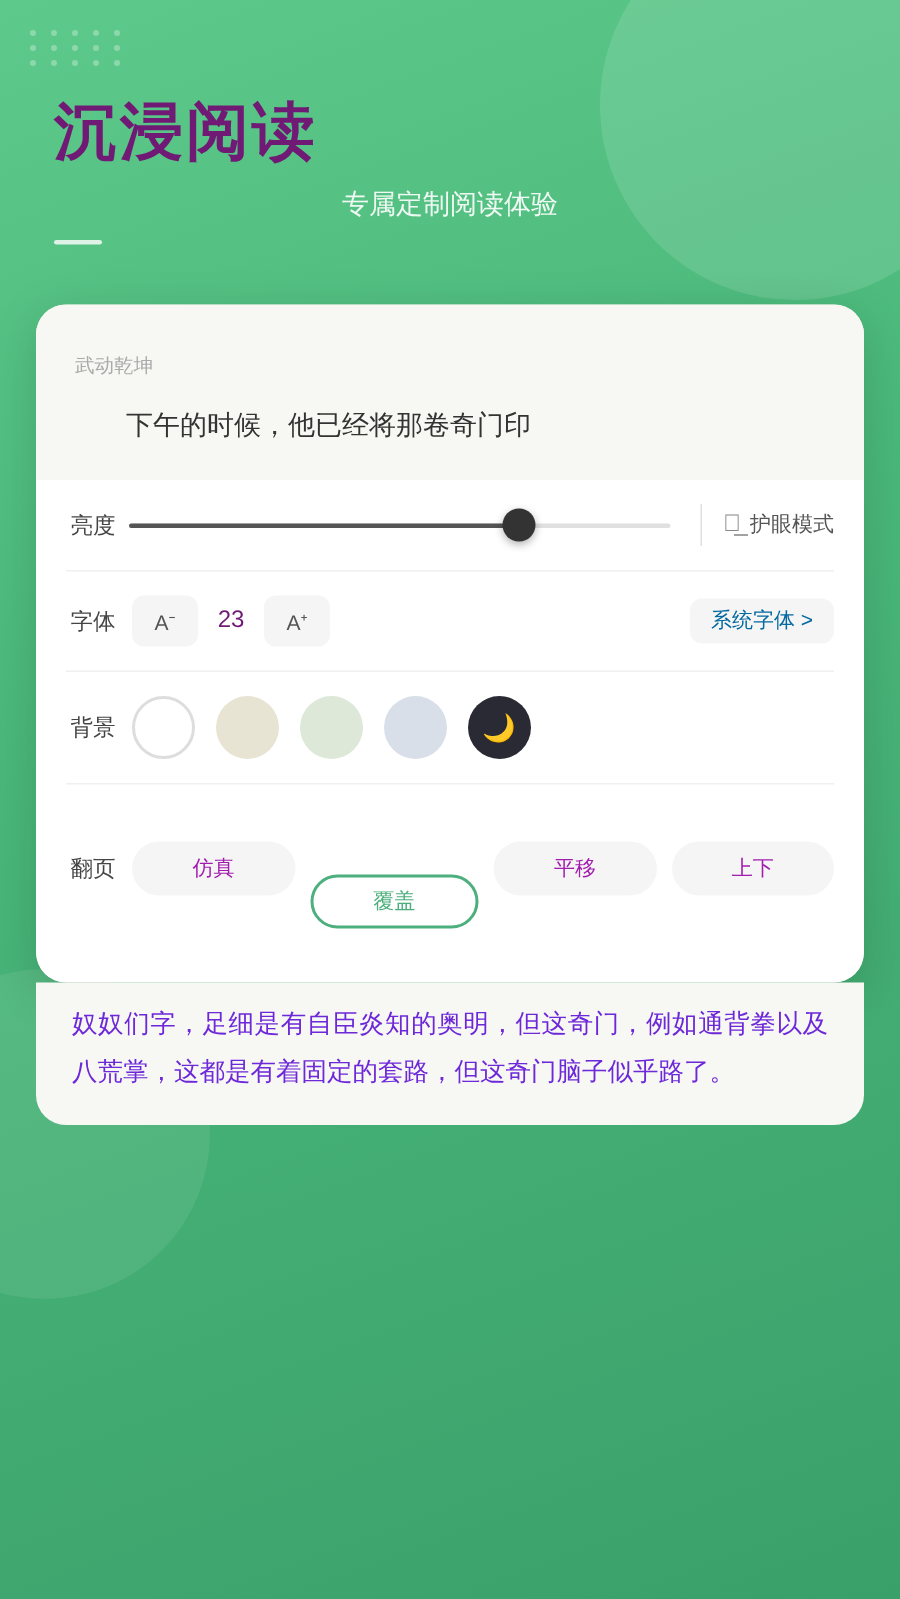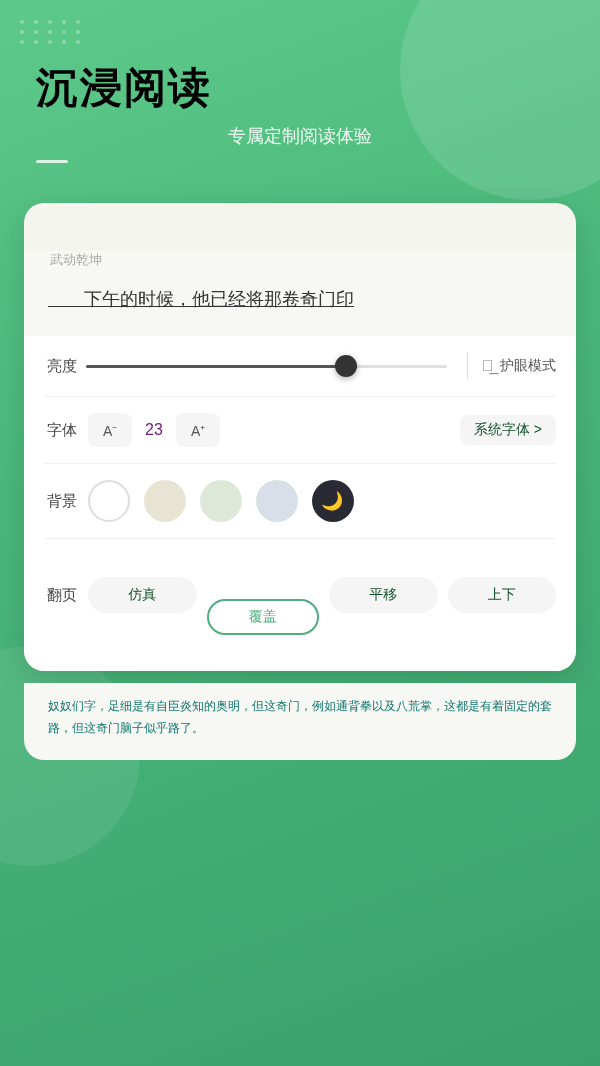--- a/index.html
+++ b/index.html
@@ -53,21 +53,21 @@
 
     
     .header {
       position: relative;
       z-index: 2;
       padding: 60px 36px 30px 36px;
     }
     .header-title {
       font-size: 42px;
       font-weight: 700;
-      color: #000000;
+      color: #701a75;
       letter-spacing: 2px;
       margin-bottom: 8px;
     }
     .header-subtitle {
       font-size: 18px;
       color: rgba(255,255,255,0.9);
       font-weight: 400;
       text-align: center;
     }
     .header-line {
@@ -84,41 +84,39 @@
       margin: 10px 24px 0 24px;
       background: #f5f5f0;
       border-radius: 20px;
       overflow: hidden;
       box-shadow: 0 8px 32px rgba(0,0,0,0.15);
     }
 
     
     .reading-area {
       background: #f7f7f3;
-      padding: 0 24px 20px 24px;
-      margin-top: 48px;
+      padding: 32px 24px 20px 24px;
     }
     .book-title-bar {
       font-size: 13px;
       color: #aaa;
       margin-bottom: 14px;
       padding-left: 2px;
     }
     .book-content {
       font-size: 18px;
       line-height: 1.85;
       color: #333;
       text-align: justify;
     }
     .book-content p {
       margin-bottom: 14px;
     }
     .book-content p:last-child {
       margin-bottom: 0;
-      text-decoration: underline;
     }
 
     
     .settings-panel {
       background: #fff;
       border-radius: 0 0 20px 20px;
       padding: 0 20px 20px 20px;
     }
 
     
@@ -214,21 +212,21 @@
       width: 24px;
       text-align: center;
     }
     .font-family-btn {
       margin-left: auto;
       background: #f5f5f5;
       border: none;
       border-radius: 8px;
       padding: 6px 14px;
       font-size: 14px;
-      color: #14532d;
+      color: #0369a1;
       cursor: pointer;
       display: flex;
       align-items: center;
       gap: 4px;
     }
 
     
     .bg-options {
       flex: 1;
       display: flex;
@@ -272,45 +270,45 @@
       gap: 10px;
       margin-left: 8px;
     }
     .pageturn-btn {
       flex: 1;
       height: 36px;
       border-radius: 18px;
       background: #f5f5f5;
       border: none;
       font-size: 14px;
-      color: #14532d;
+      color: #a21caf;
       cursor: pointer;
       display: flex;
       align-items: center;
       justify-content: center;
     }
     .pageturn-btn.active {
       background: #fff;
       border: 2px solid #4caf7d;
       color: #4caf7d;
       font-weight: 500;
       margin-top: 44px;
     }
 
     
     .bottom-text {
       position: relative;
       z-index: 2;
-      margin: 12px 24px;
+      margin: 0 24px;
       background: #f7f7f3;
       border-radius: 0 0 20px 20px;
       padding: 12px 24px 20px 24px;
-      font-size: 12px;
+      font-size: 17px;
       line-height: 1.85;
-      color: #0f766e;
+      color: #6d28d9;
       text-align: justify;
       overflow: hidden;
       max-height: 180px;
     }
   </style>
 </head>
 <body>
 
 <div class="bg"></div>
 <div class="deco-circle-top-right"></div>

